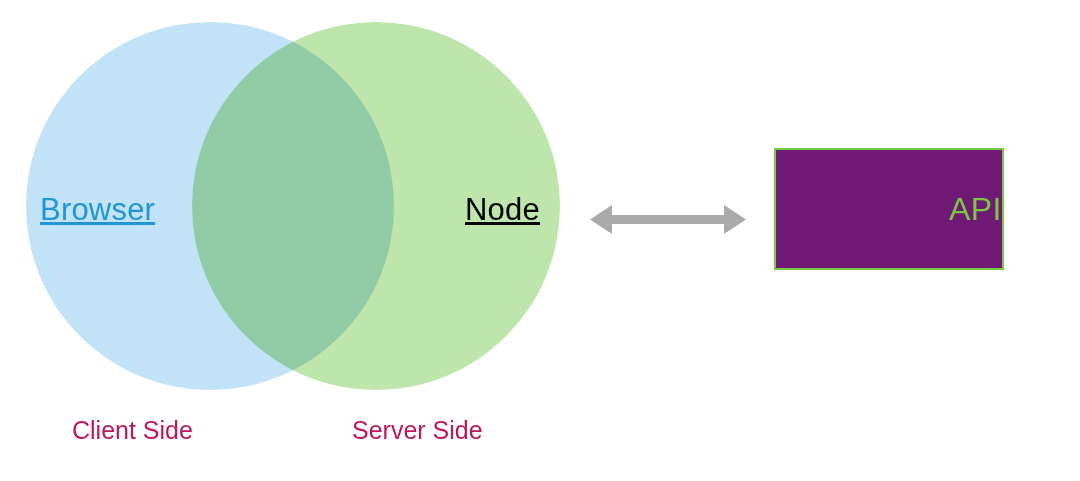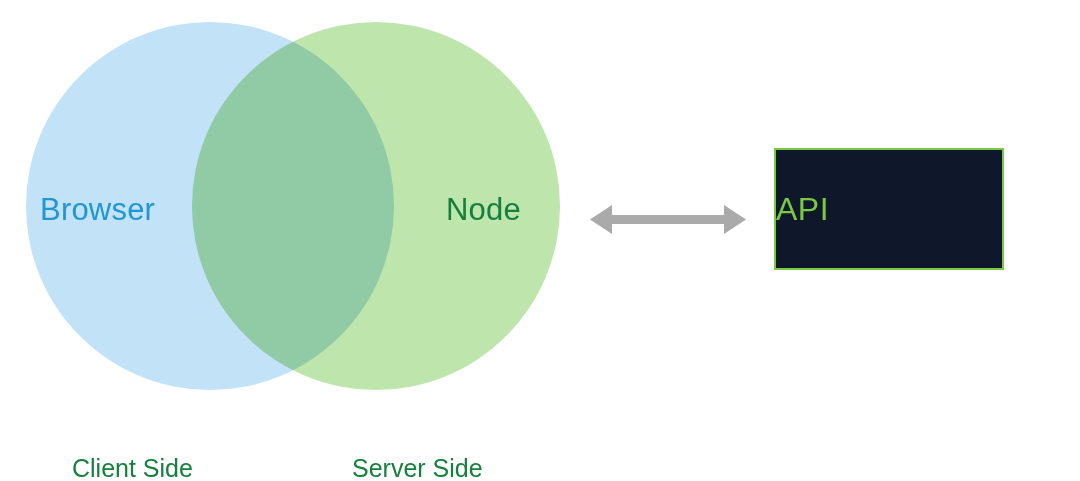--- a/index.html
+++ b/index.html
@@ -45,45 +45,45 @@
     background: #bde5ac;
   }
 
   
   .venn-label {
     position: absolute;
     white-space: nowrap;
     font-size: 31px;
     line-height: 1;
     letter-spacing: 0.2px;
+    text-decoration: underline;
   }
   #label-browser {
     left: 40px;
     top: 194px;
     color: #2196d3;
   }
   #label-isomorphic {
     left: 196px;
     top: 194px;
     color: #f4676b;
   }
   #label-node {
-    left: 446px;
+    left: 465px;
     top: 194px;
-    color: #15803d;
+    color: #000000;
   }
 
   
   .side-label {
     position: absolute;
     white-space: nowrap;
     font-size: 25px;
     line-height: 1;
-    color: #15803d;
-    margin-top: 38px;
+    color: #be185d;
   }
   #label-client-side {
     left: 72px;
     top: 418px;
   }
   #label-server-side {
     left: 352px;
     top: 418px;
     text-align: right;
   }
@@ -99,24 +99,24 @@
 
   
   #api-box {
     position: absolute;
     left: 774px;
     top: 148px;
     width: 230px;
     height: 122px;
     box-sizing: border-box;
     border: 2px solid #7ac943;
-    background: #0f172a;
+    background: #701a75;
     display: flex;
     align-items: center;
-    justify-content: flex-start;
+    justify-content: flex-end;
   }
   #label-api {
     font-size: 32px;
     line-height: 1;
     color: #7ac943;
     letter-spacing: 0.5px;
   }
 </style>
 </head>
 <body>

